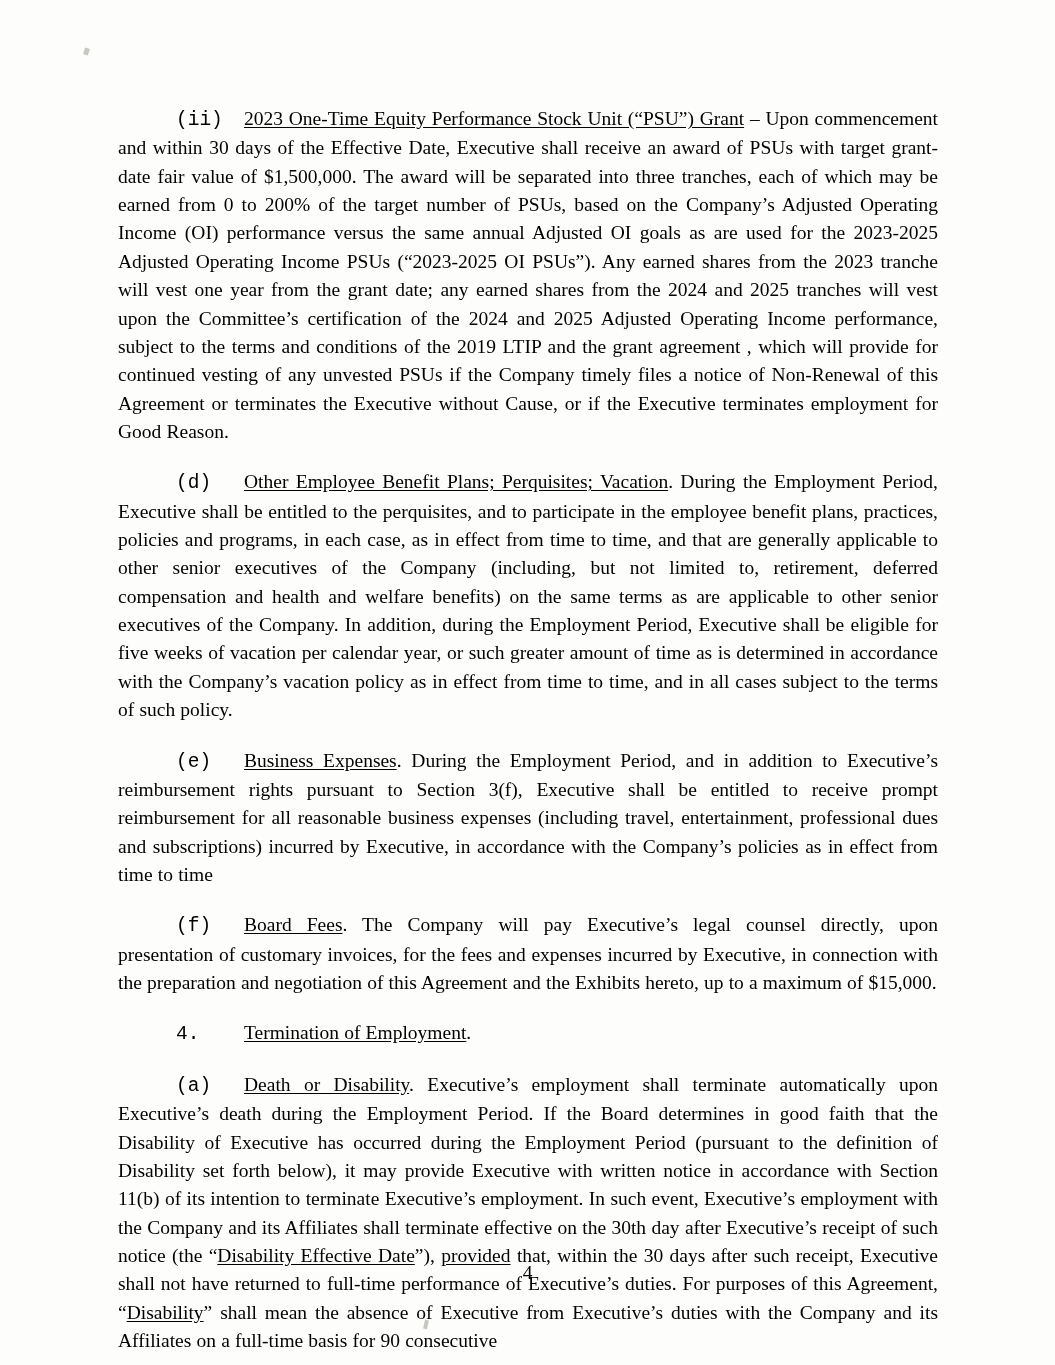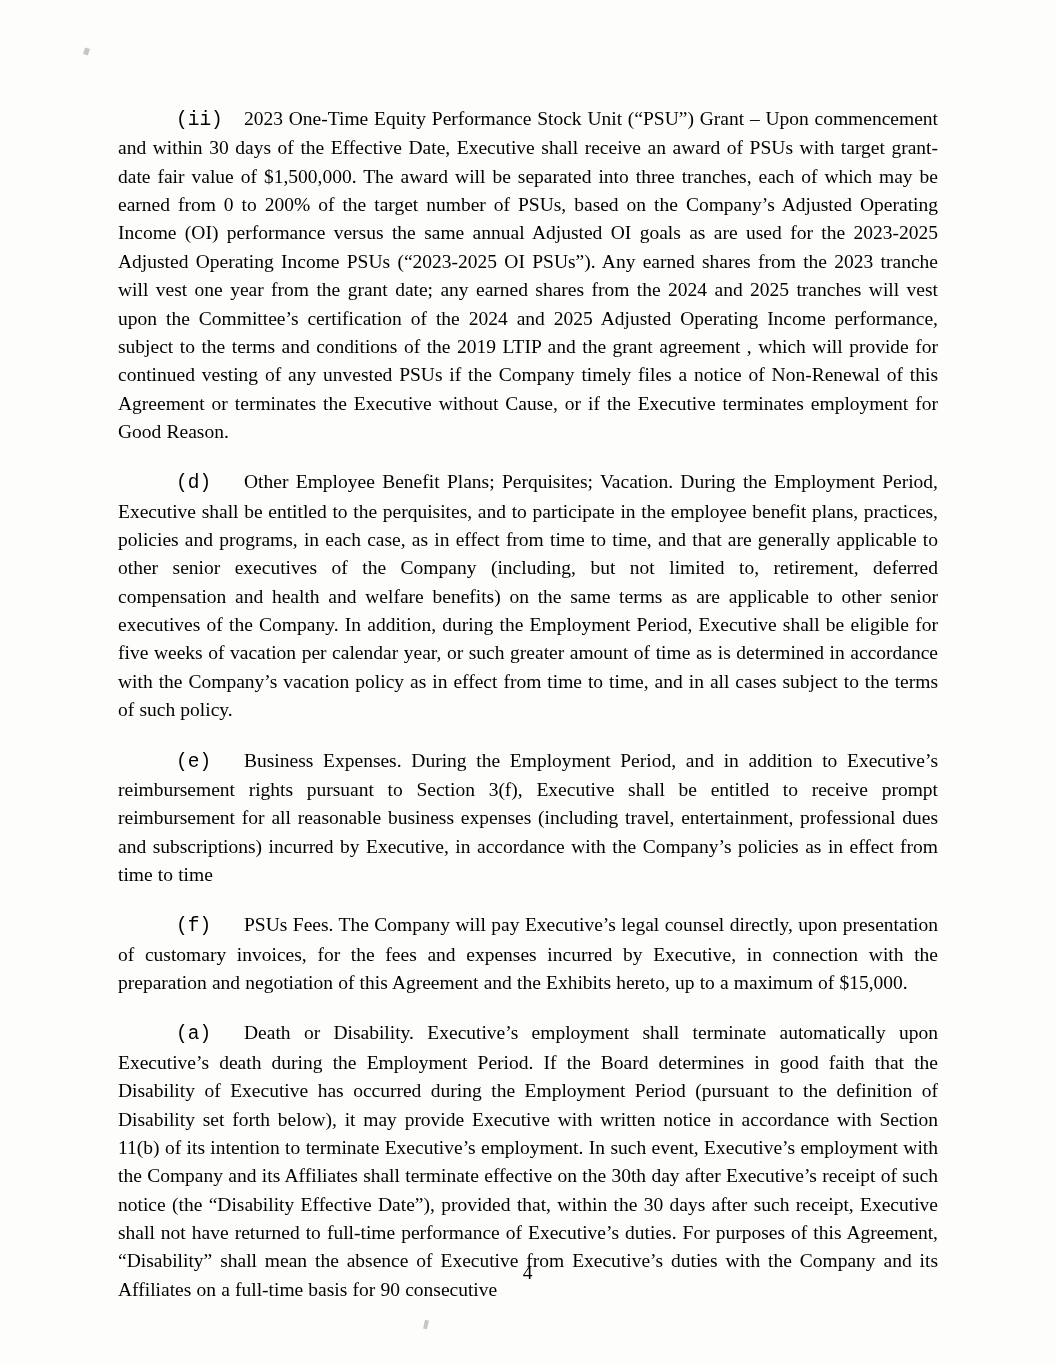--- a/index.html
+++ b/index.html
@@ -36,20 +36,21 @@
     text-justify: inter-word;
     letter-spacing: 0.0px;
     word-spacing: 0.3px;
   }
   .marker-wide {
     display: inline-block;
     min-width: 68px;
     font-family: Liberation Mono, monospace;
   }
   .u {
+    text-decoration: underline;
     text-underline-offset: 2px;
   }
   .tab {
     display: inline-block;
     width: 58px;
   }
   .pagenum {
     position: absolute;
     left: 0;
     top: 1262px;
@@ -82,23 +83,26 @@
 
     <p class="para">
       <span class="tab"></span><span class="marker-wide">(d)</span><span class="u">Other Employee Benefit Plans; Perquisites; Vacation</span><span>. During the Employment Period, Executive shall be entitled to the perquisites, and to participate in the employee benefit plans, practices, policies and programs, in each case, as in effect from time to time, and that are generally applicable to other senior executives of the Company (including, but not limited to, retirement, deferred compensation and health and welfare benefits) on the same terms as are applicable to other senior executives of the Company. In addition, during the Employment Period, Executive shall be eligible for five weeks of vacation per calendar year, or such greater amount of time as is determined in accordance with the Company’s vacation policy as in effect from time to time, and in all cases subject to the terms of such policy.</span>
     </p>
 
     <p class="para">
       <span class="tab"></span><span class="marker-wide">(e)</span><span class="u">Business Expenses</span><span>. During the Employment Period, and in addition to Executive’s reimbursement rights pursuant to Section 3(f), Executive shall be entitled to receive prompt reimbursement for all reasonable business expenses (including travel, entertainment, professional dues and subscriptions) incurred by Executive, in accordance with the Company’s policies as in effect from time to time</span>
     </p>
 
     <p class="para">
-      <span class="tab"></span><span class="marker-wide">(f)</span><span class="u">PSUs Fees</span><span>.  The Company will pay Executive’s legal counsel directly, upon presentation of customary invoices, for the fees and expenses incurred by Executive, in connection with the preparation and negotiation of this Agreement and the Exhibits hereto, up to a maximum of $15,000.</span>
+      <span class="tab"></span><span class="marker-wide">(f)</span><span class="u">Board Fees</span><span>.  The Company will pay Executive’s legal counsel directly, upon presentation of customary invoices, for the fees and expenses incurred by Executive, in connection with the preparation and negotiation of this Agreement and the Exhibits hereto, up to a maximum of $15,000.</span>
     </p>
 
+    <p class="para">
+      <span class="tab"></span><span class="marker-wide">4.</span><span class="u">Termination of Employment</span><span>.</span>
+    </p>
 
     <p class="para">
       <span class="tab"></span><span class="marker-wide">(a)</span><span class="u">Death or Disability</span><span>. Executive’s employment shall terminate automatically upon Executive’s death during the Employment Period. If the Board determines in good faith that the Disability of Executive has occurred during the Employment Period (pursuant to the definition of Disability set forth below), it may provide Executive with written notice in accordance with Section 11(b) of its intention to terminate Executive’s employment. In such event, Executive’s employment with the Company and its Affiliates shall terminate effective on the 30th day after Executive’s receipt of such notice (the “</span><span class="u">Disability Effective Date</span><span>”), </span><span class="u">provided</span><span> that, within the 30 days after such receipt, Executive shall not have returned to full-time performance of Executive’s duties. For purposes of this Agreement, “</span><span class="u">Disability</span><span>” shall mean the absence of Executive from Executive’s duties with the Company and its Affiliates on a full-time basis for 90 consecutive</span>
     </p>
 
   </div>
 
   <div class="pagenum">4</div>
 
 </div>

